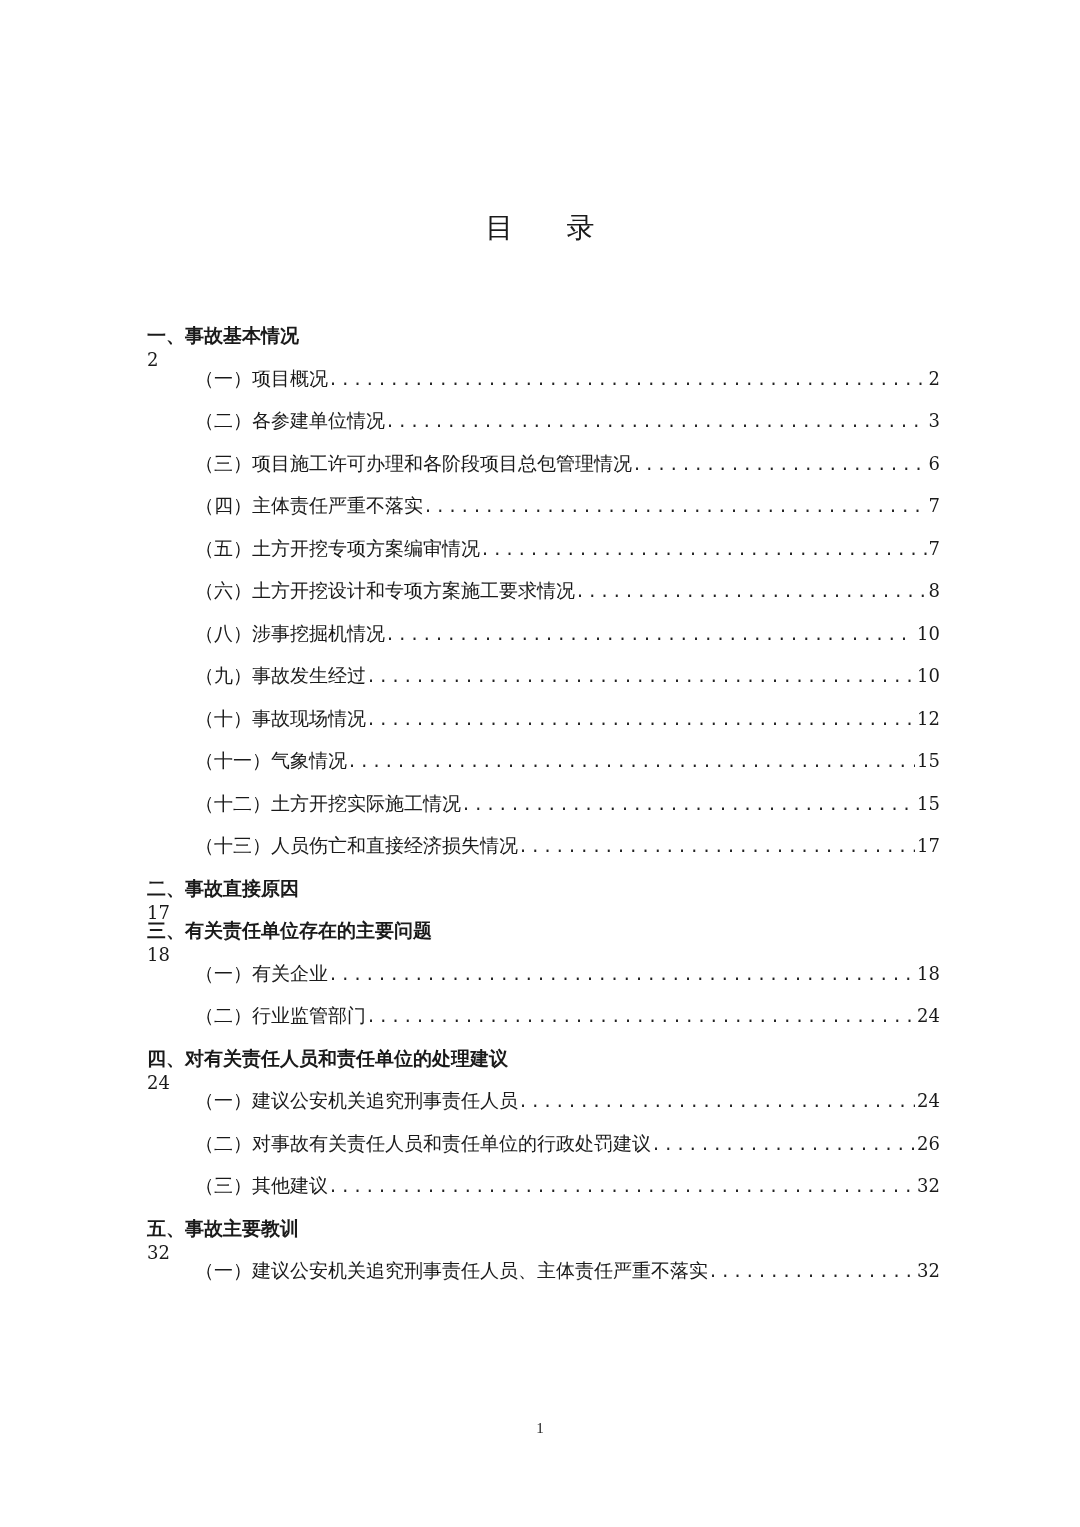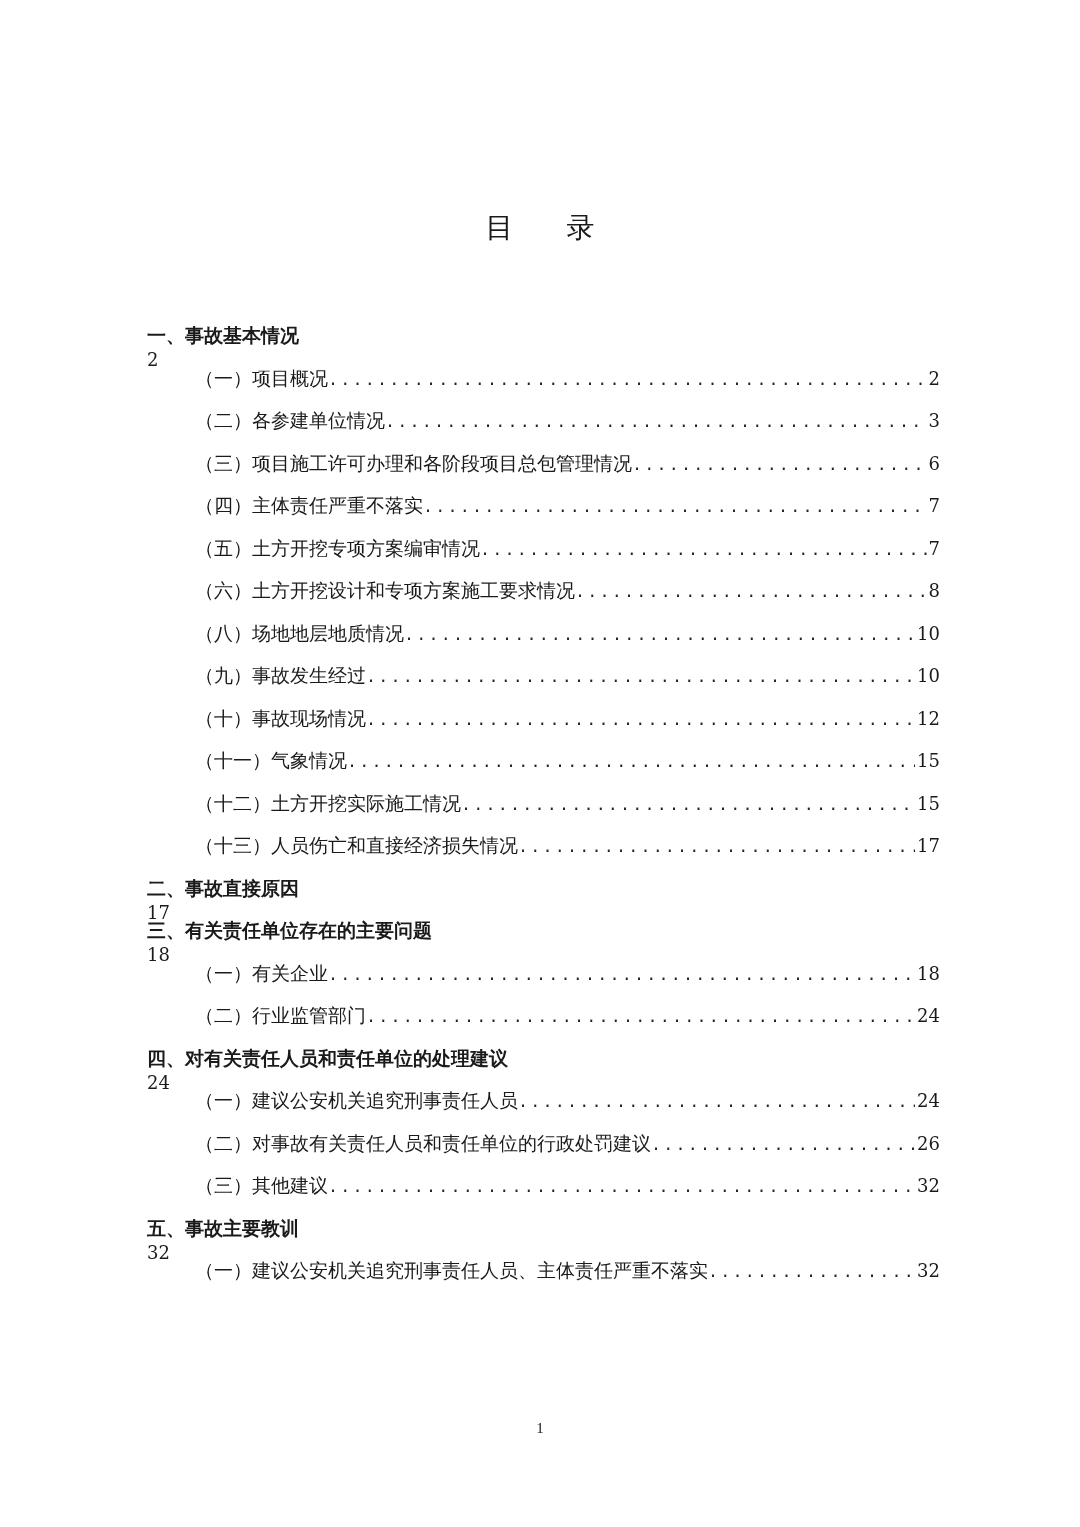--- a/index.html
+++ b/index.html
@@ -56,21 +56,21 @@
       <span class="lbl">（五）土方开挖专项方案编审情况</span>
       <span class="dots"></span>
       <span class="pg">7</span>
     </div>
     <div class="row l2">
       <span class="lbl">（六）土方开挖设计和专项方案施工要求情况</span>
       <span class="dots"></span>
       <span class="pg">8</span>
     </div>
     <div class="row l2">
-      <span class="lbl">（八）场地地层地质情况</span>
+      <span class="lbl">（八）涉事挖掘机情况</span>
       <span class="dots"></span>
       <span class="pg">10</span>
     </div>
     <div class="row l2">
       <span class="lbl">（九）事故发生经过</span>
       <span class="dots"></span>
       <span class="pg">10</span>
     </div>
     <div class="row l2">
       <span class="lbl">（十）事故现场情况</span>

